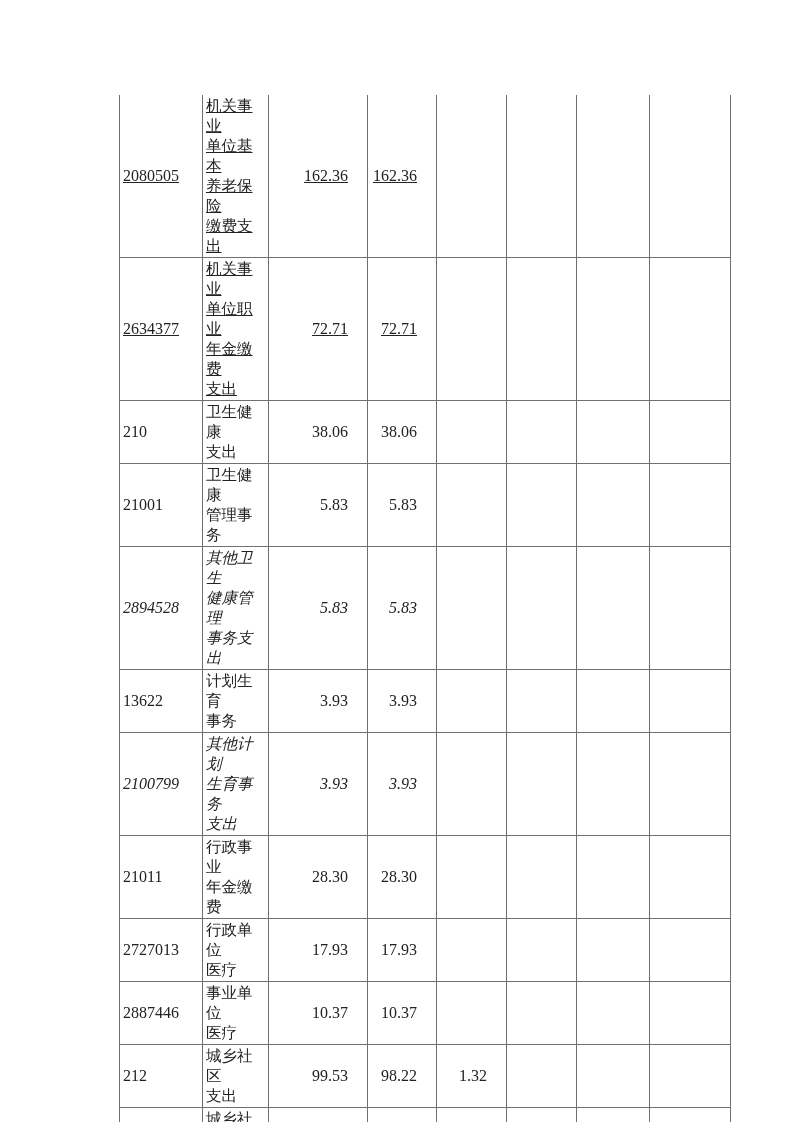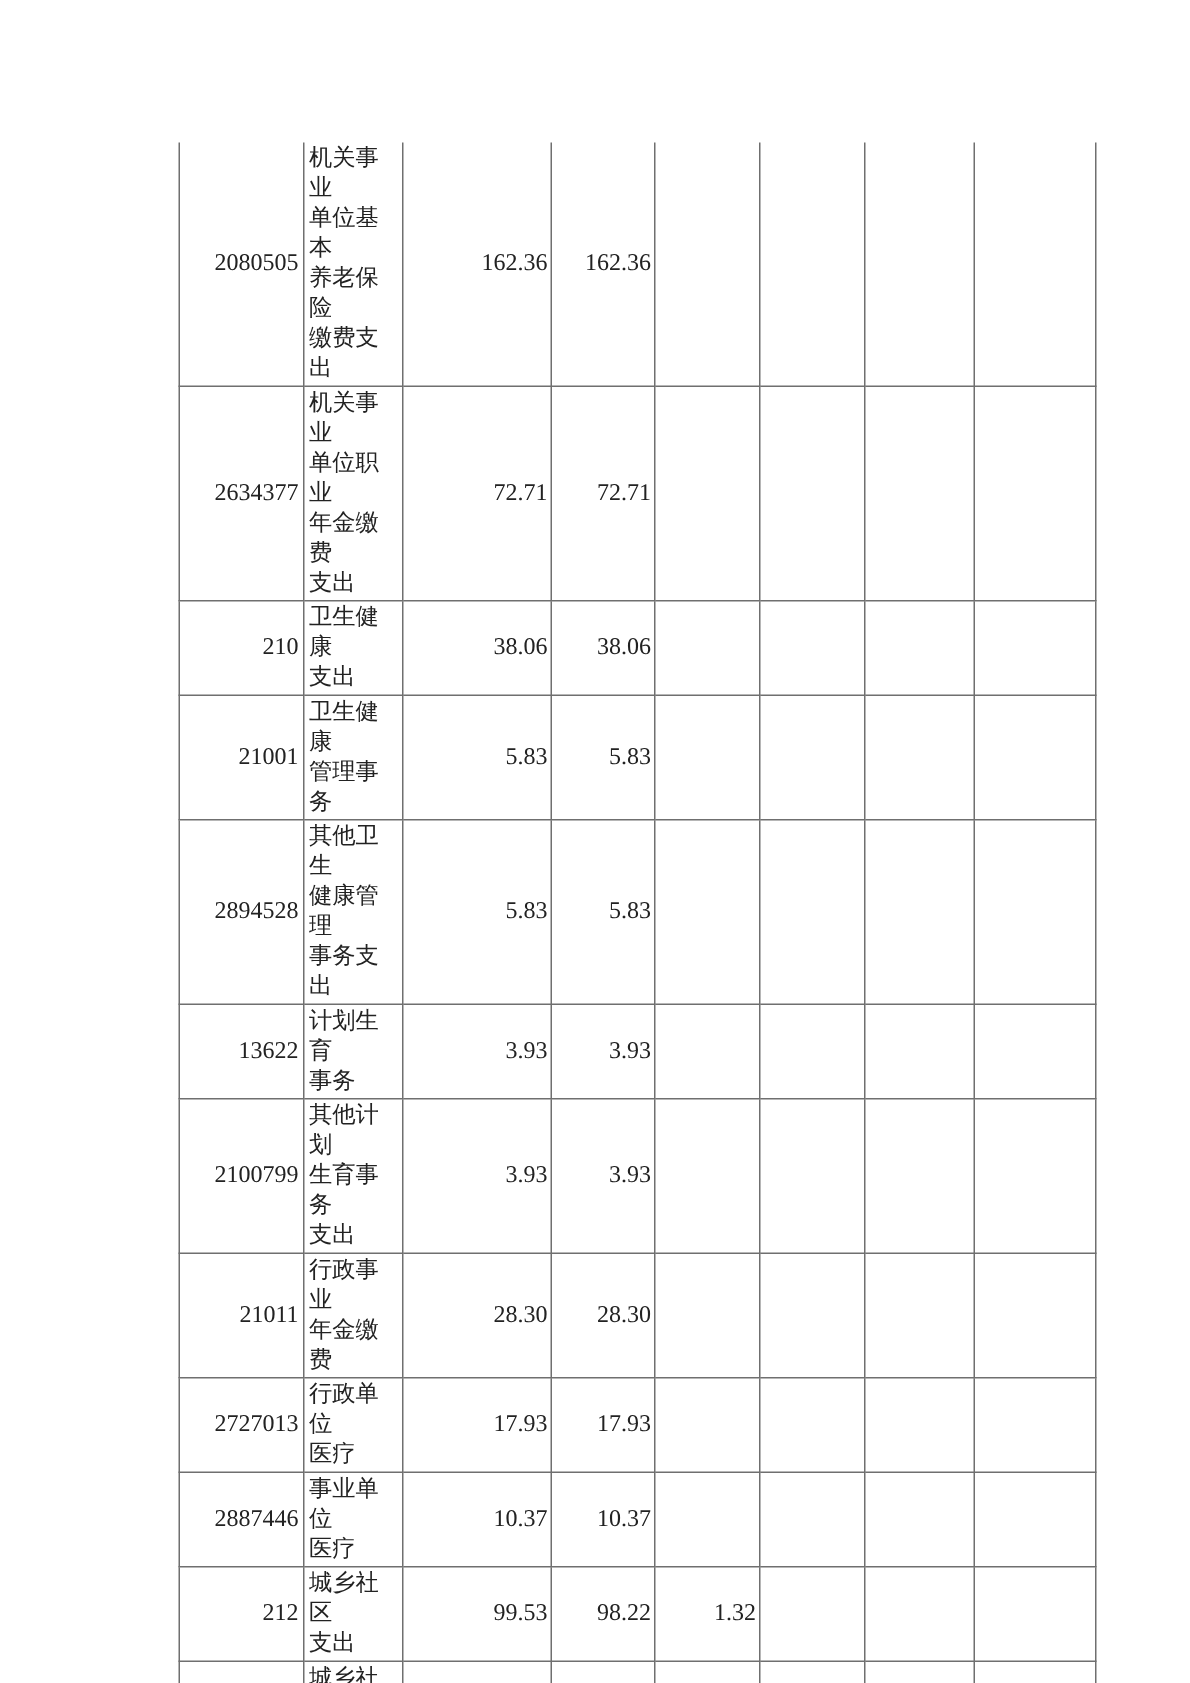--- a/index.html
+++ b/index.html
@@ -24,32 +24,32 @@
     border: 1px solid #6f6f6f;
     padding: 1px 3px;
     font-size: 16px;
     line-height: 20px;
     vertical-align: middle;
     overflow: hidden;
     box-sizing: border-box;
   }
   
   table.budget-table tr.first-row td { border-top: none; }
-  table.budget-table td.c-code { text-align: right; }
+  table.budget-table td.c-code { text-align: left; }
   table.budget-table td.c-name {
     text-align: left;
     white-space: pre-line;
     font-size: 15.5px;
     letter-spacing: 0;
   }
-  table.budget-table td.c-num { text-align: right; padding-right: 2px; }
+  table.budget-table td.c-num { text-align: right; padding-right: 19px; }
   table.budget-table td.c-empty { }
   tr.lines-2 td { height: 43px; }
-  tr.lines-3 td { height: 61px; }
-  tr.lines-4 td { height: 82px; }
+  tr.lines-3 td { height: 61px; font-style: italic; }
+  tr.lines-4 td { height: 82px; text-decoration: underline; }
 </style>
 </head>
 <body>
 
 <div class="page">
   <table class="budget-table">
     <colgroup>
         <col style="width: 83px;">
         <col style="width: 66px;">
         <col style="width: 99px;">

